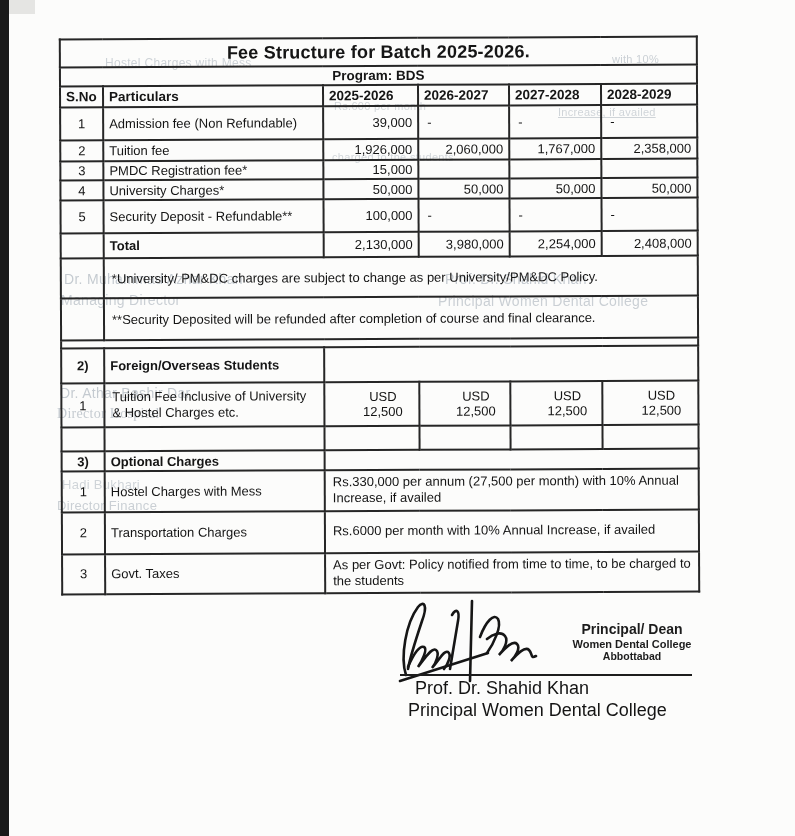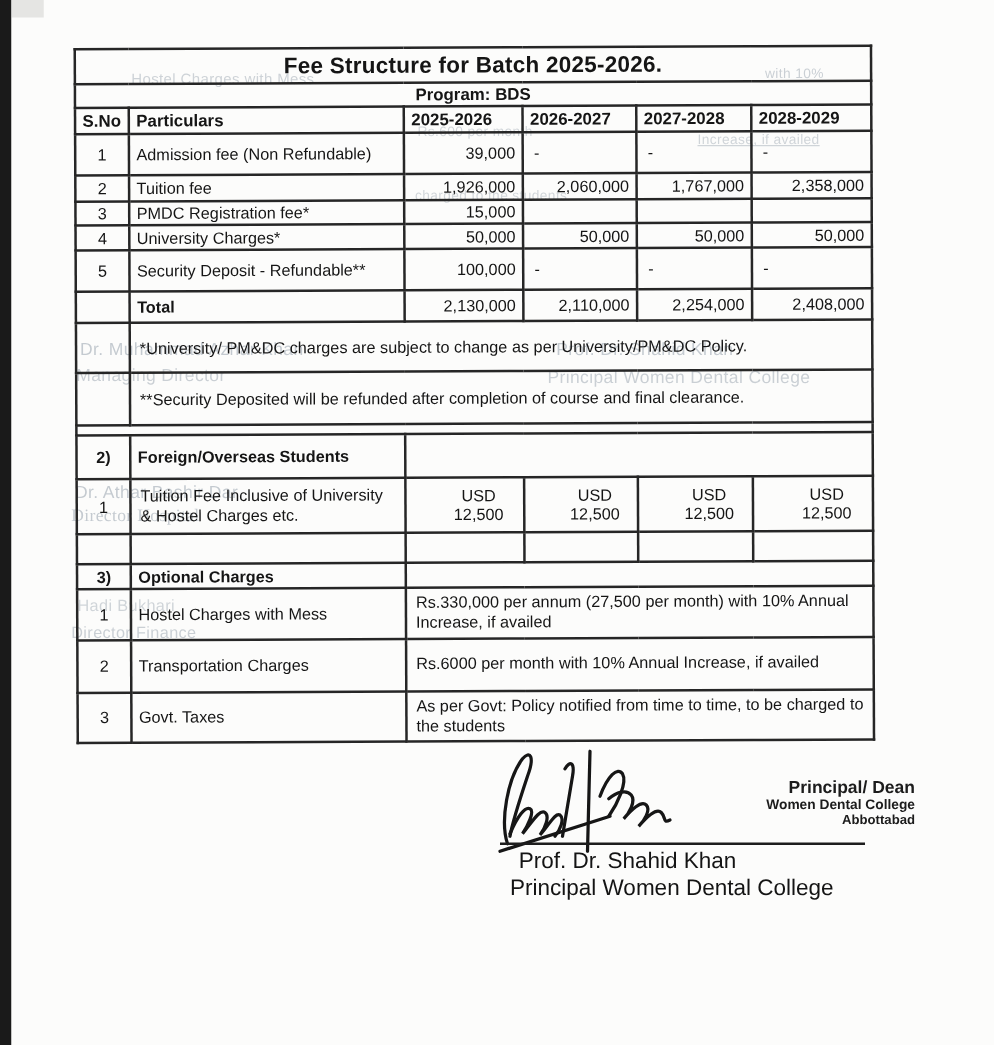--- a/index.html
+++ b/index.html
@@ -47,21 +47,21 @@
   .g8{left:445px;top:271px;font-size:14px;opacity:.5;}
   .g9{left:438px;top:293px;font-size:14px;opacity:.45;}
   .g10{left:60px;top:385px;font-size:14px;opacity:.5;}
   .g11{left:57px;top:406px;font-size:14px;opacity:.5;font-family:Liberation Serif, serif;}
   .g12{left:62px;top:477px;font-size:13px;opacity:.4;}
   .g13{left:57px;top:498px;font-size:13px;opacity:.45;}
 
   
   .sig-svg{position:absolute;left:392px;top:593px;}
   .sig-line{position:absolute;left:400px;top:674px;width:292px;border-bottom:2.5px solid #1d1d1d;}
-  .stamp{position:absolute;left:560px;top:621px;width:172px;text-align:right;color:#1c1c1c;}
+  .stamp{position:absolute;left:546px;top:621px;width:172px;text-align:center;color:#1c1c1c;}
   .stamp-l1{font-size:14px;font-weight:700;}
   .stamp-l2{font-size:11px;font-weight:700;margin-top:1px;}
   .stamp-l3{font-size:10.5px;font-weight:700;}
   .sig-name{position:absolute;left:415px;top:678px;font-size:18px;color:#141414;}
   .sig-role{position:absolute;left:408px;top:700px;font-size:18px;color:#141414;}
 </style>
 </head>
 <body>
 
 <div class="scan-edge"></div>
@@ -147,21 +147,21 @@
     <td class="num">100,000</td>
     <td class="dash">-</td>
     <td class="dash">-</td>
     <td class="dash">-</td>
   </tr>
 
   <tr>
     <td class="r-h21"></td>
     <td class="b">Total</td>
     <td class="num">2,130,000</td>
-    <td class="num">2,110,000</td>
+    <td class="num">3,980,000</td>
     <td class="num">2,254,000</td>
     <td class="num">2,408,000</td>
   </tr>
 
   <tr>
     <td class="r-h36"></td>
     <td colspan="5" class="note">*University/ PM&amp;DC charges are subject to change as per University/PM&amp;DC Policy.</td>
   </tr>
   <tr>
     <td class="r-h38"></td>

